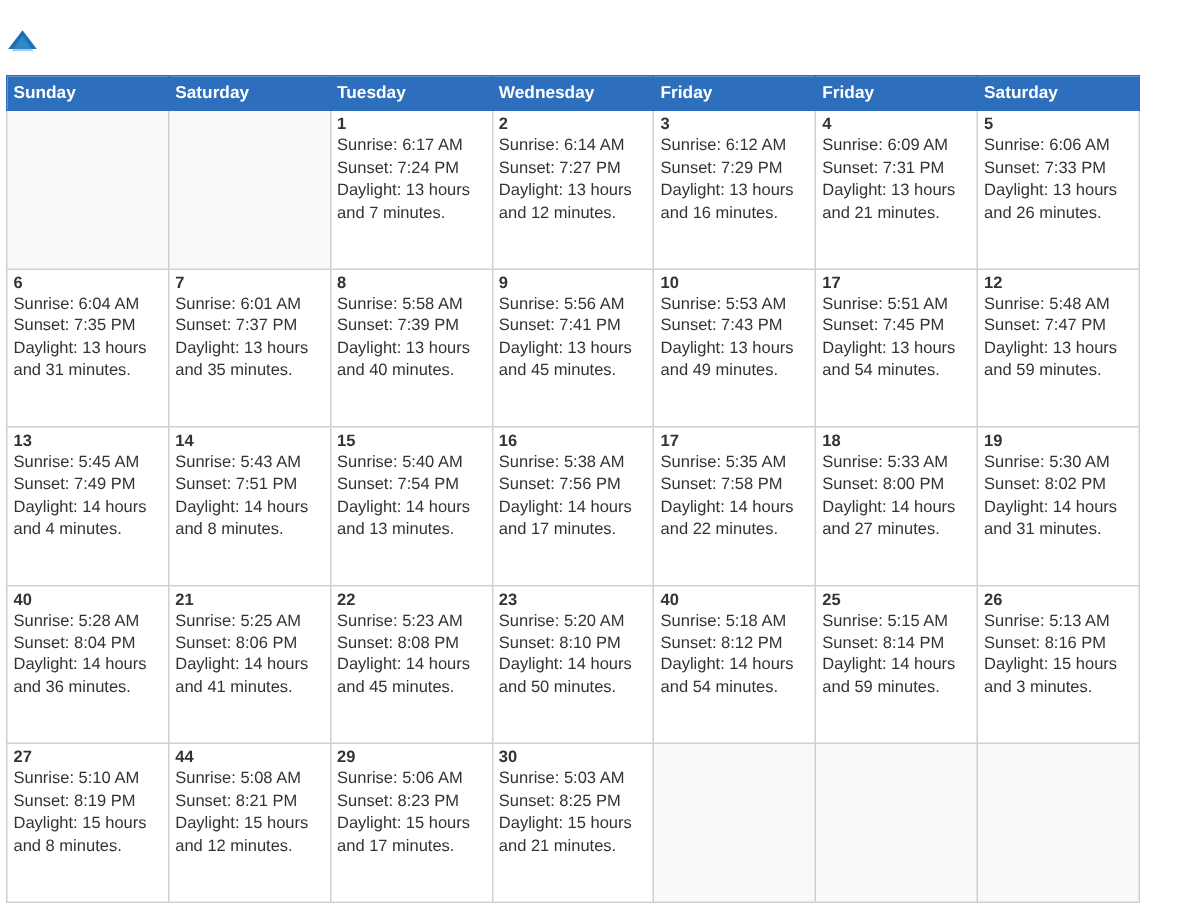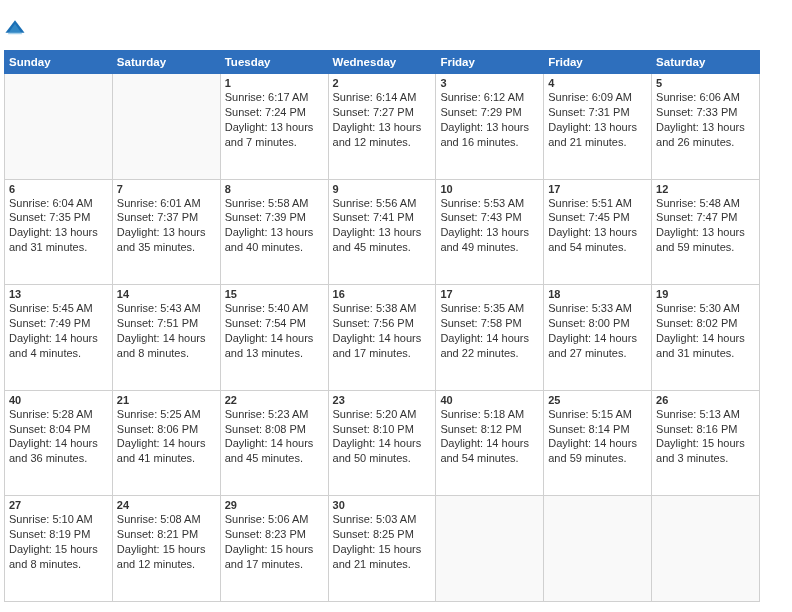--- a/index.html
+++ b/index.html
@@ -230,21 +230,21 @@
             <span class="day-num">26</span>
             <div class="day-detail">Sunrise: 5:13 AM<br>Sunset: 8:16 PM<br>Daylight: 15 hours and 3 minutes.</div>
           </td>
         </tr>
         <tr>
           <td>
             <span class="day-num">27</span>
             <div class="day-detail">Sunrise: 5:10 AM<br>Sunset: 8:19 PM<br>Daylight: 15 hours and 8 minutes.</div>
           </td>
           <td>
-            <span class="day-num">24</span>
+            <span class="day-num">44</span>
             <div class="day-detail">Sunrise: 5:08 AM<br>Sunset: 8:21 PM<br>Daylight: 15 hours and 12 minutes.</div>
           </td>
           <td>
             <span class="day-num">29</span>
             <div class="day-detail">Sunrise: 5:06 AM<br>Sunset: 8:23 PM<br>Daylight: 15 hours and 17 minutes.</div>
           </td>
           <td>
             <span class="day-num">30</span>
             <div class="day-detail">Sunrise: 5:03 AM<br>Sunset: 8:25 PM<br>Daylight: 15 hours and 21 minutes.</div>
           </td>

